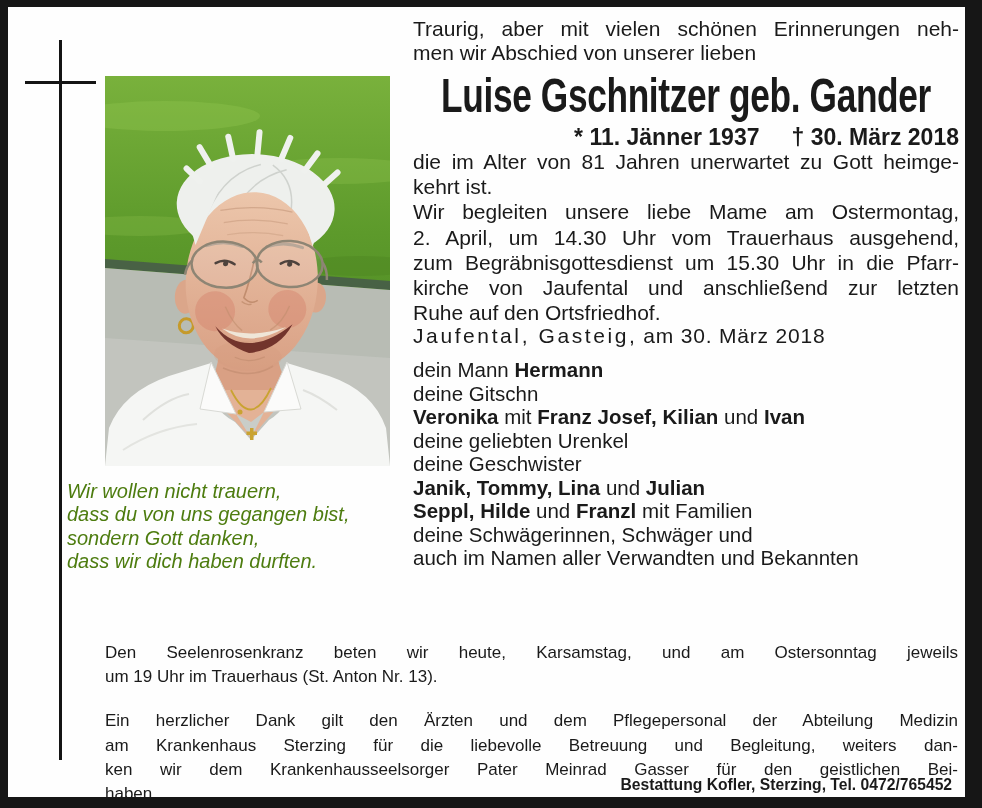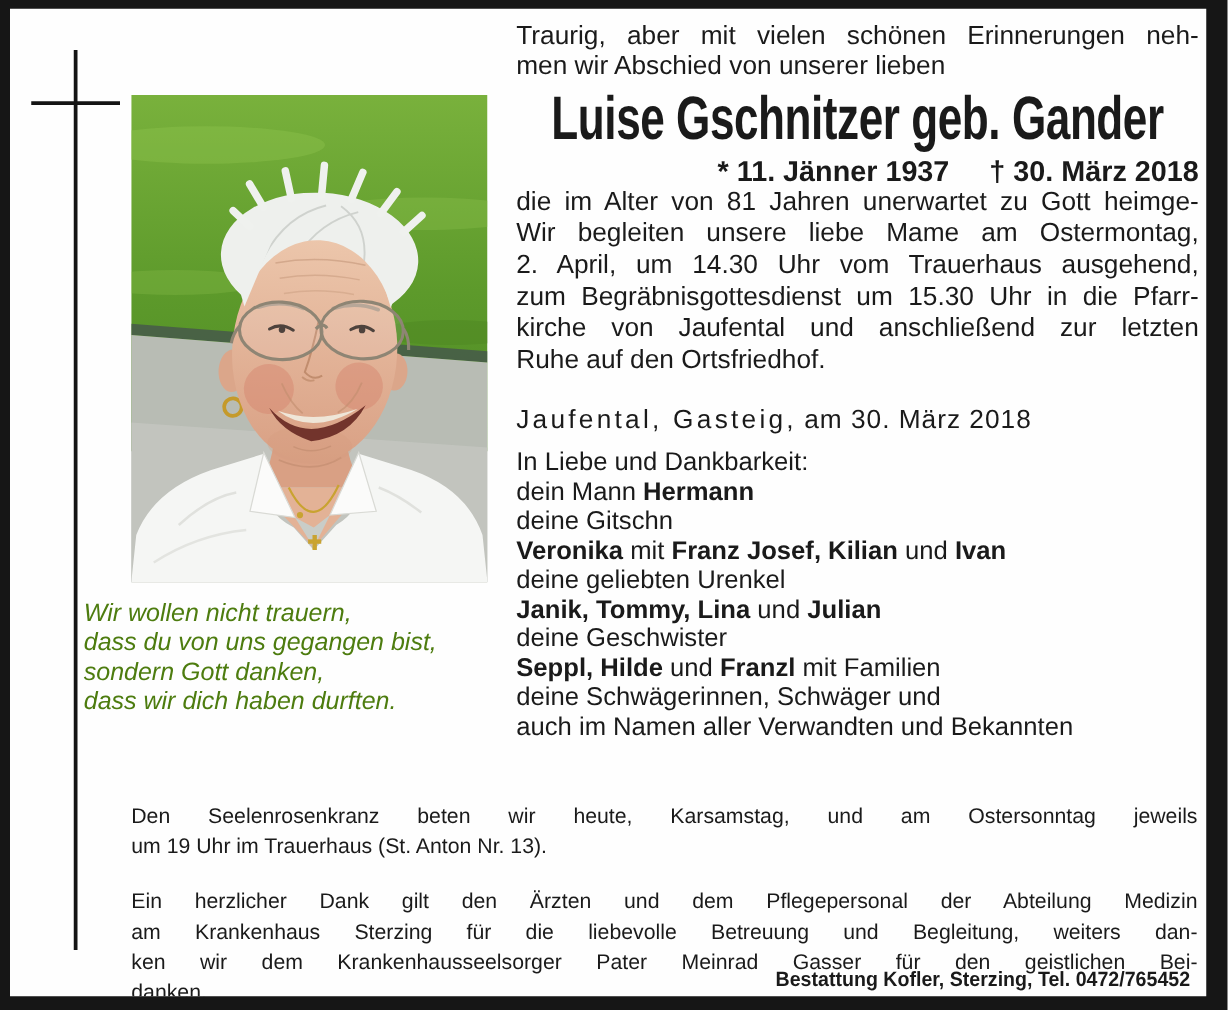--- a/index.html
+++ b/index.html
@@ -171,55 +171,55 @@
     <div class="name-line">
       <span class="name">Luise Gschnitzer geb. Gander</span>
     </div>
 
     <div class="dates">
       <span>* 11. Jänner 1937</span><span>† 30. März 2018</span>
     </div>
 
     <div class="ann">
       <div class="line jl">die im Alter von 81 Jahren unerwartet zu Gott heimge-</div>
+      <div class="line ll">kehrt ist.</div>
       <div class="line jl">Wir begleiten unsere liebe Mame am Ostermontag,</div>
       <div class="line jl">2. April, um 14.30 Uhr vom Trauerhaus ausgehend,</div>
       <div class="line jl">zum Begräbnisgottesdienst um 15.30 Uhr in die Pfarr-</div>
       <div class="line jl">kirche von Jaufental und anschließend zur letzten</div>
       <div class="line ll">Ruhe auf den Ortsfriedhof.</div>
     </div>
 
     <div class="dateline">
       <span class="place">Jaufental, Gasteig,</span>
       <span class="dldate">am 30. März 2018</span>
     </div>
 
     <div class="family">
-      <div class="line"><span>In Liebe und Dankbarkeit:</span></div>
       <div class="line"><span>dein Mann </span><b>Hermann</b></div>
       <div class="line"><span>deine Gitschn</span></div>
       <div class="line"><b>Veronika</b><span> mit </span><b>Franz Josef, Kilian</b><span> und </span><b>Ivan</b></div>
       <div class="line"><span>deine geliebten Urenkel</span></div>
+      <div class="line"><span>deine Geschwister</span></div>
       <div class="line"><b>Janik, Tommy, Lina</b><span> und </span><b>Julian</b></div>
-      <div class="line"><span>deine Geschwister</span></div>
       <div class="line"><b>Seppl, Hilde</b><span> und </span><b>Franzl</b><span> mit Familien</span></div>
       <div class="line"><span>deine Schwägerinnen, Schwäger und</span></div>
       <div class="line"><span>auch im Namen aller Verwandten und Bekannten</span></div>
     </div>
 
   </div>
 
   <div class="bottom">
     <div class="para1">
       <div class="line jl">Den Seelenrosenkranz beten wir heute, Karsamstag, und am Ostersonntag jeweils</div>
       <div class="line ll">um 19 Uhr im Trauerhaus (St. Anton Nr. 13).</div>
     </div>
     <div class="para2">
       <div class="line jl">Ein herzlicher Dank gilt den Ärzten und dem Pflegepersonal der Abteilung Medizin</div>
       <div class="line jl">am Krankenhaus Sterzing für die liebevolle Betreuung und Begleitung, weiters dan-</div>
       <div class="line jl">ken wir dem Krankenhausseelsorger Pater Meinrad Gasser für den geistlichen Bei-</div>
-      <div class="line ll">danken.</div>
+      <div class="line ll">haben.</div>
     </div>
   </div>
 
   <div class="credit">Bestattung Kofler, Sterzing, Tel. 0472/765452</div>
 
 </div>
 
 </body></html>

